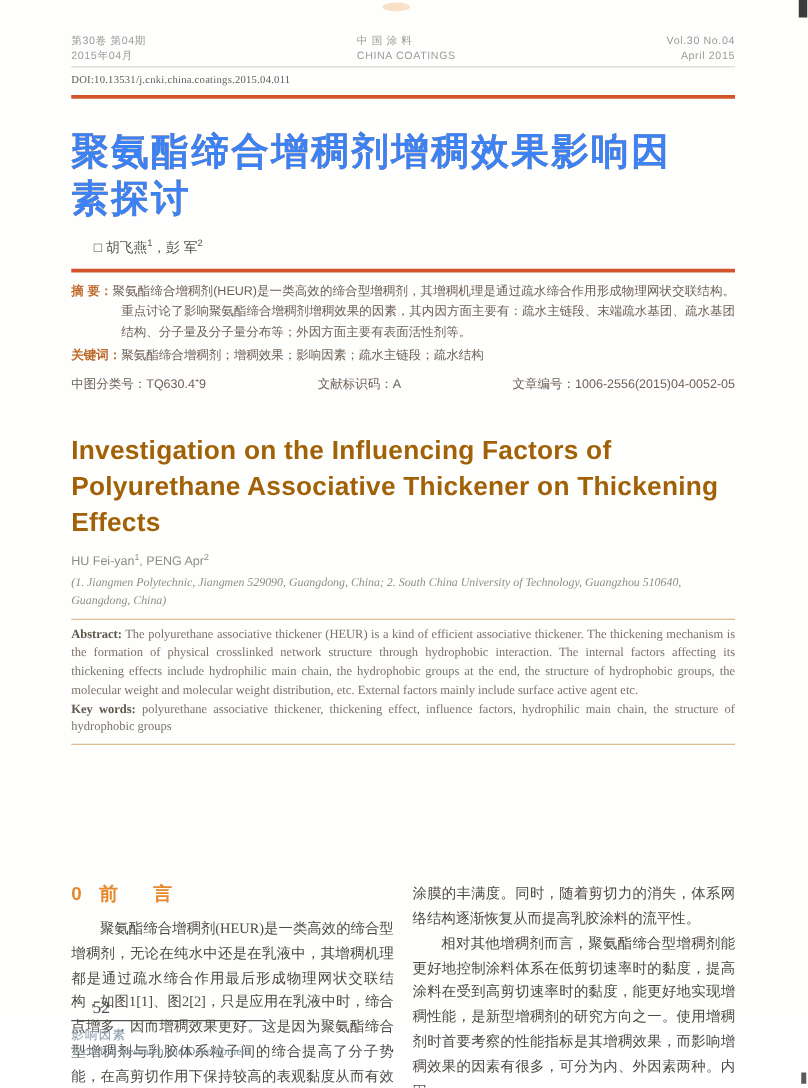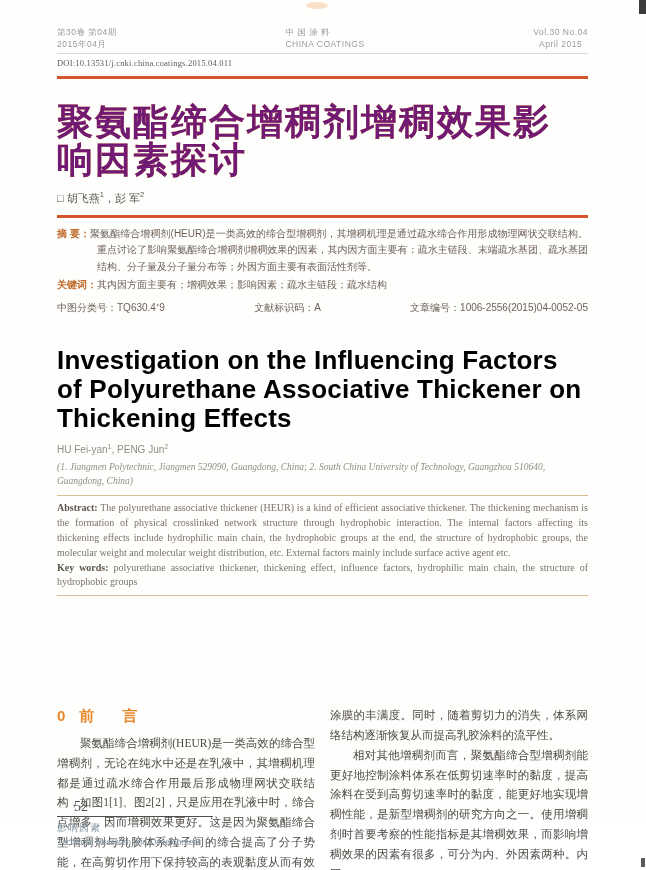--- a/index.html
+++ b/index.html
@@ -25,52 +25,53 @@
     display:flex;
     justify-content:space-between;
     align-items:flex-start;
     font-size:8.5px;
     line-height:11.5px;
     color:#9a9a9a;
     letter-spacing:.5px;
   }
   .jheader .hl{text-align:left;}
   .jheader .hc{}
-  .jheader .hr{text-align:center;}
+  .jheader .hr{text-align:right;}
   .header-divider{
     border-top:1px solid #d9d9d9;
     margin-top:3px;
   }
   .doi-line{
     margin-top:4px;
     font-size:8.5px;
     color:#5c5c5c;
     font-family:"Liberation Serif", serif;
     letter-spacing:.2px;
   }
   .rule-red{
     height:3px;
     background:#d4542b;
     margin-top:8px;
   }
   
   .title-cn{
     margin:24px 0 0 0;
     max-width:508px;
-    font-size:36px;
+    font-size:30px;
     line-height:38px;
     font-weight:bold;
     letter-spacing:2px;
-    color:#701a75;
+    color:#3b82f6;
     text-shadow:0 0 .5px #e6882c;
   }
   .authors-cn{
     margin-top:11px;
     font-size:11px;
     color:#555550;
+    margin-left:18px;
   }
   .authors-cn sup{font-size:7.5px;}
   .affil-cn{
     margin-top:3px;
     padding-left:14px;
     font-size:10.5px;
     color:#55504b;
   }
   .rule-red2{
     height:3px;
@@ -97,24 +98,24 @@
   .meta-row{
     display:flex;
     justify-content:space-between;
     margin-top:6px;
     font-size:10px;
     color:#6d6156;
   }
   
   .title-en{
     margin:30px 0 0 0;
-    font-size:26px;
+    font-size:21px;
     line-height:29px;
     font-weight:bold;
-    color:#000000;
+    color:#a16207;
     letter-spacing:.2px;
   }
   .authors-en{
     margin-top:10px;
     font-size:10px;
     color:#8d8d89;
   }
   .authors-en sup{font-size:7px;}
   .affil-en{
     margin-top:6px;
@@ -247,31 +248,31 @@
 
     <h1 class="title-cn">聚氨酯缔合增稠剂增稠效果影响因素探讨</h1>
     <div class="authors-cn">
       <span>□</span>
       <span>胡飞燕</span><sup>1</sup><span>，</span><span>彭 军</span><sup>2</sup>
     </div>
     <div class="rule-red2"></div>
 
     <div class="abs-block">
       <p class="abs-para"><span class="abs-label">摘 要：</span><span>聚氨酯缔合增稠剂(HEUR)是一类高效的缔合型增稠剂，其增稠机理是通过疏水缔合作用形成物理网状交联结构。重点讨论了影响聚氨酯缔合增稠剂增稠效果的因素，其内因方面主要有：疏水主链段、末端疏水基团、疏水基团结构、分子量及分子量分布等；外因方面主要有表面活性剂等。</span></p>
-      <p class="kw-para"><span class="abs-label">关键词：</span><span>其内因方面主要有；增稠效果；影响因素；疏水主链段；疏水结构</span></p>
+      <p class="kw-para"><span class="abs-label">关键词：</span><span>聚氨酯缔合增稠剂；增稠效果；影响因素；疏水主链段；疏水结构</span></p>
       <div class="meta-row">
         <span>中图分类号：TQ630.4⁺9</span>
         <span>文献标识码：A</span>
         <span>文章编号：1006-2556(2015)04-0052-05</span>
       </div>
     </div>
 
     <h2 class="title-en">Investigation on the Influencing Factors of Polyurethane Associative Thickener on Thickening Effects</h2>
     <div class="authors-en">
-      <span>HU Fei-yan</span><sup>1</sup><span>, </span><span>PENG Jun</span><sup>2</sup>
+      <span>HU Fei-yan</span><sup>1</sup><span>, </span><span>PENG Apr</span><sup>2</sup>
     </div>
     <div class="affil-en">(1. Jiangmen Polytechnic, Jiangmen 529090, Guangdong, China; 2. South China University of Technology, Guangzhou 510640, Guangdong, China)</div>
 
     <div class="rule-tan"></div>
     <div class="abs-en">
       <p><span class="b">Abstract:</span><span> The polyurethane associative thickener (HEUR) is a kind of efficient associative thickener. The thickening mechanism is the formation of physical crosslinked network structure through hydrophobic interaction. The internal factors affecting its thickening effects include hydrophilic main chain, the hydrophobic groups at the end, the structure of hydrophobic groups, the molecular weight and molecular weight distribution, etc. External factors mainly include surface active agent etc.</span></p>
       <p><span class="b">Key words:</span><span> polyurethane associative thickener, thickening effect, influence factors,  hydrophilic main chain, the structure of hydrophobic groups</span></p>
     </div>
     <div class="rule-tan2"></div>
 

